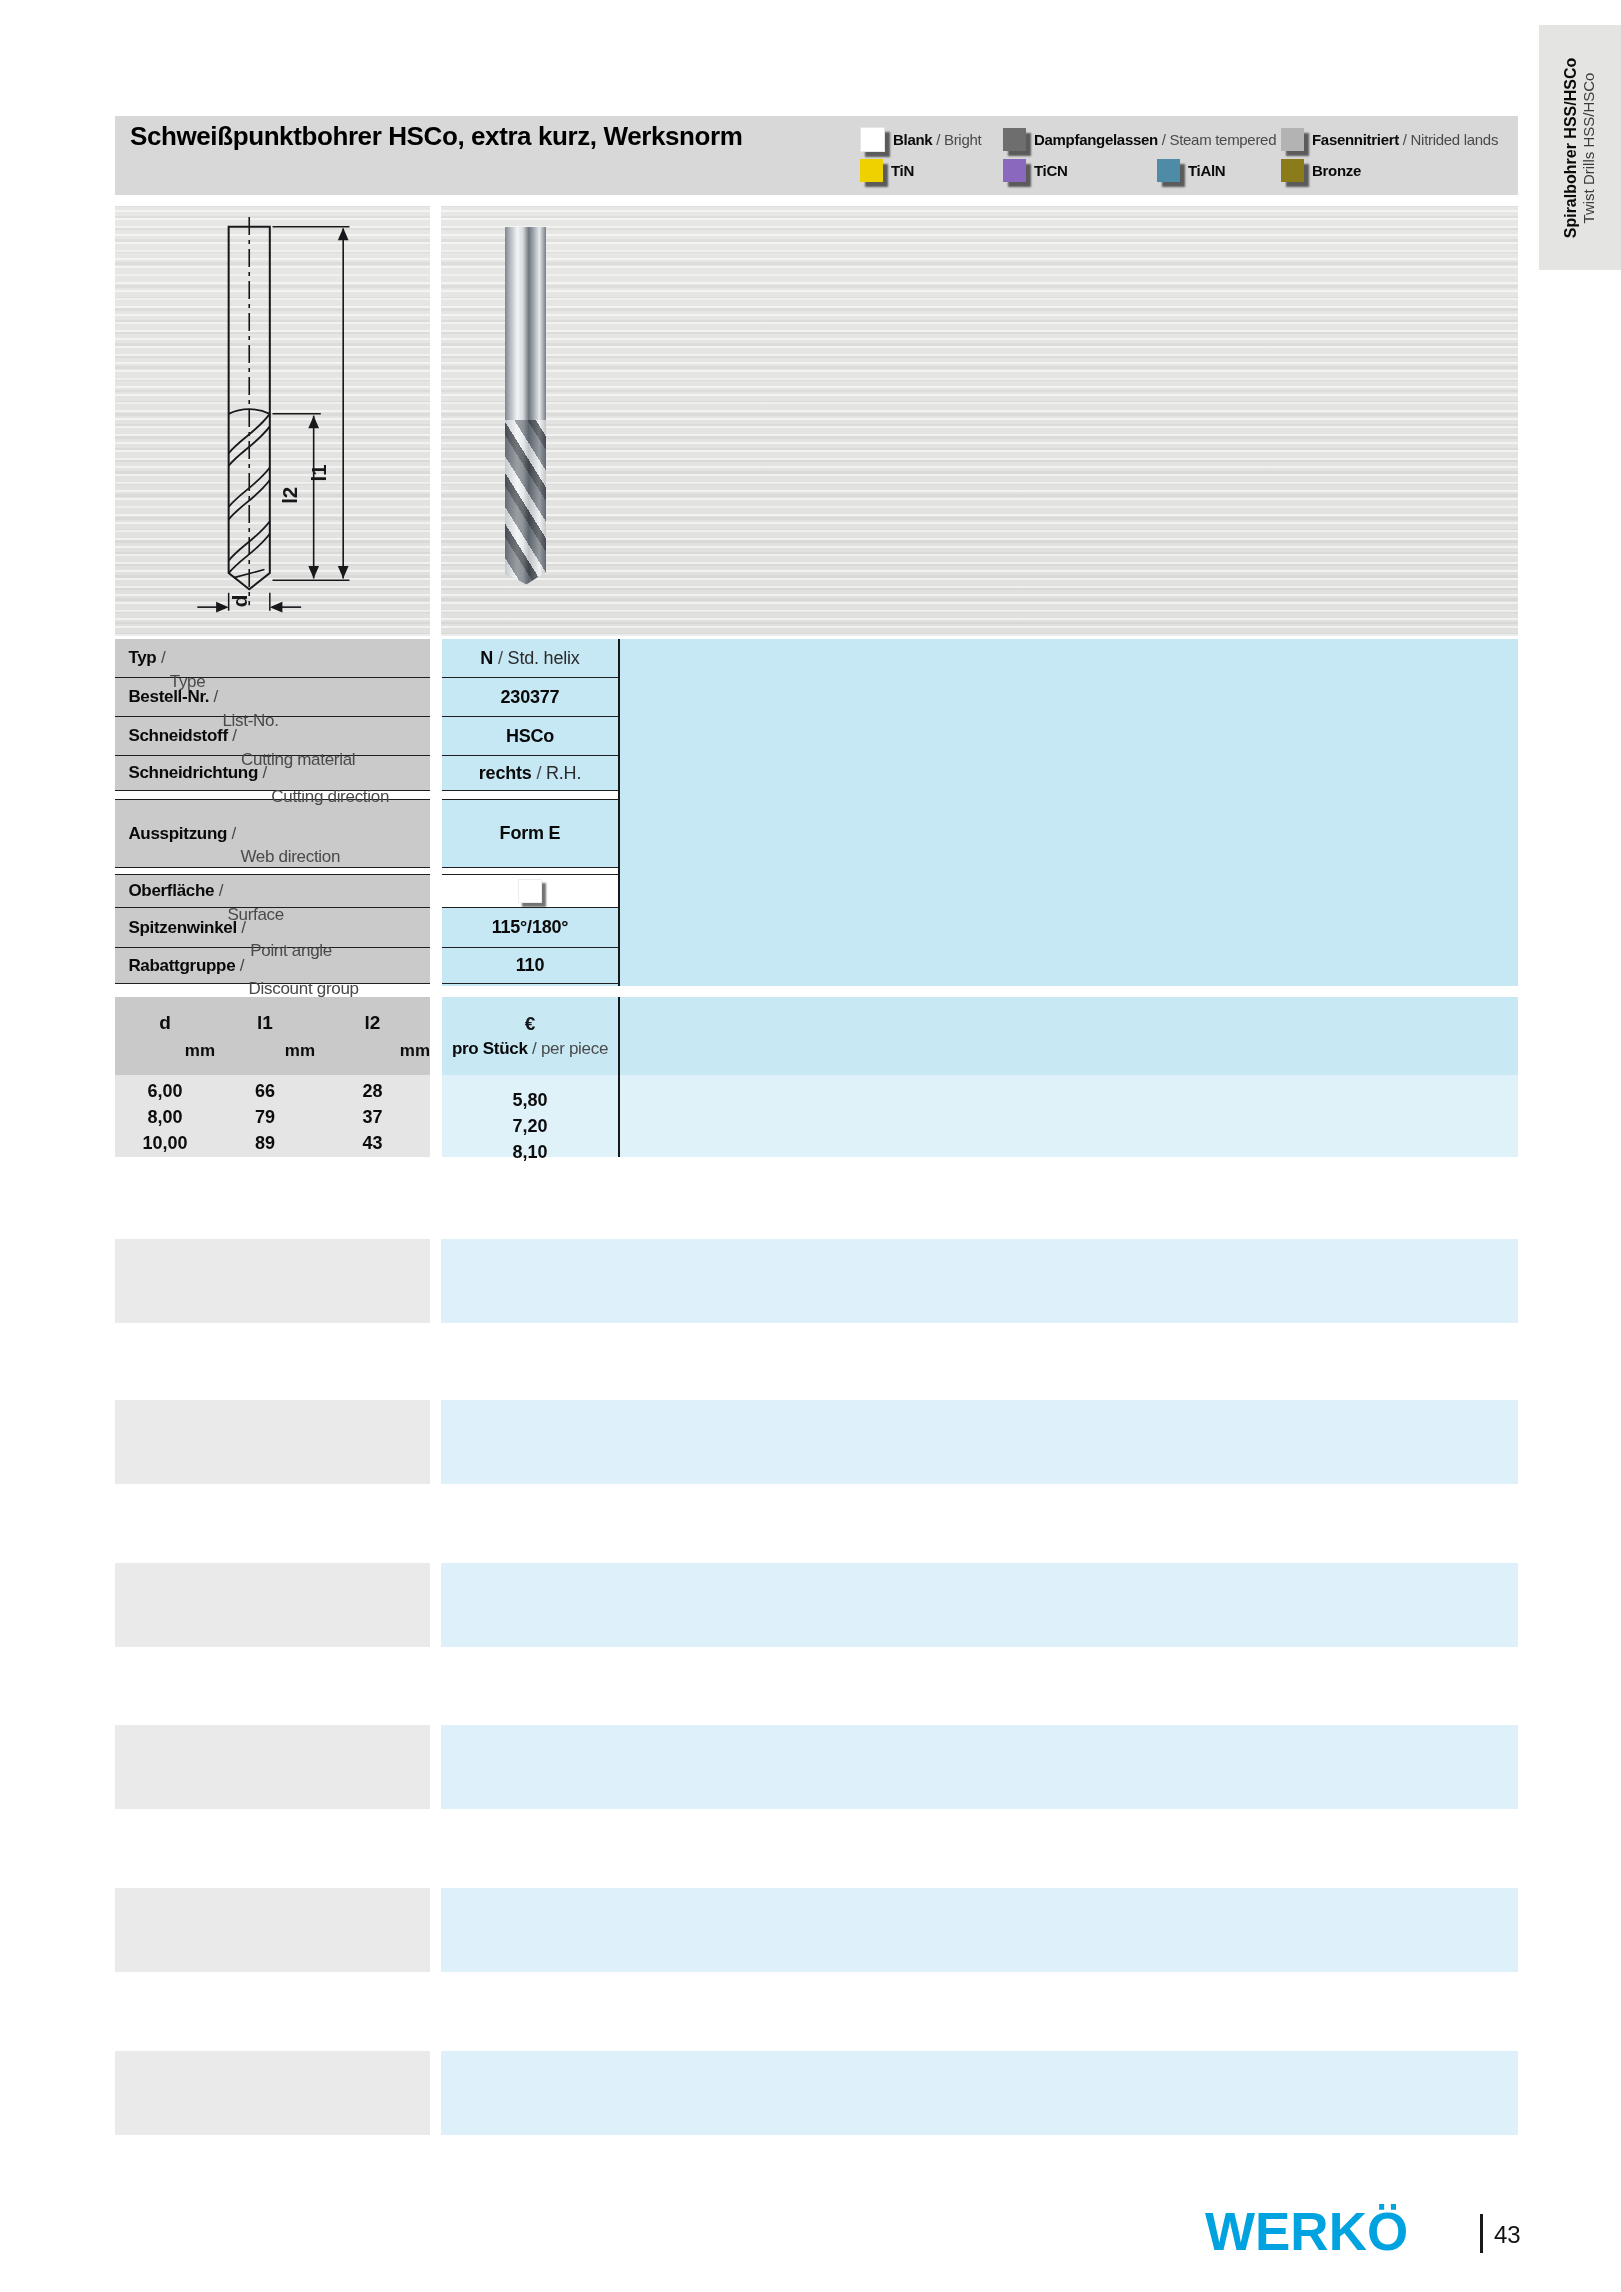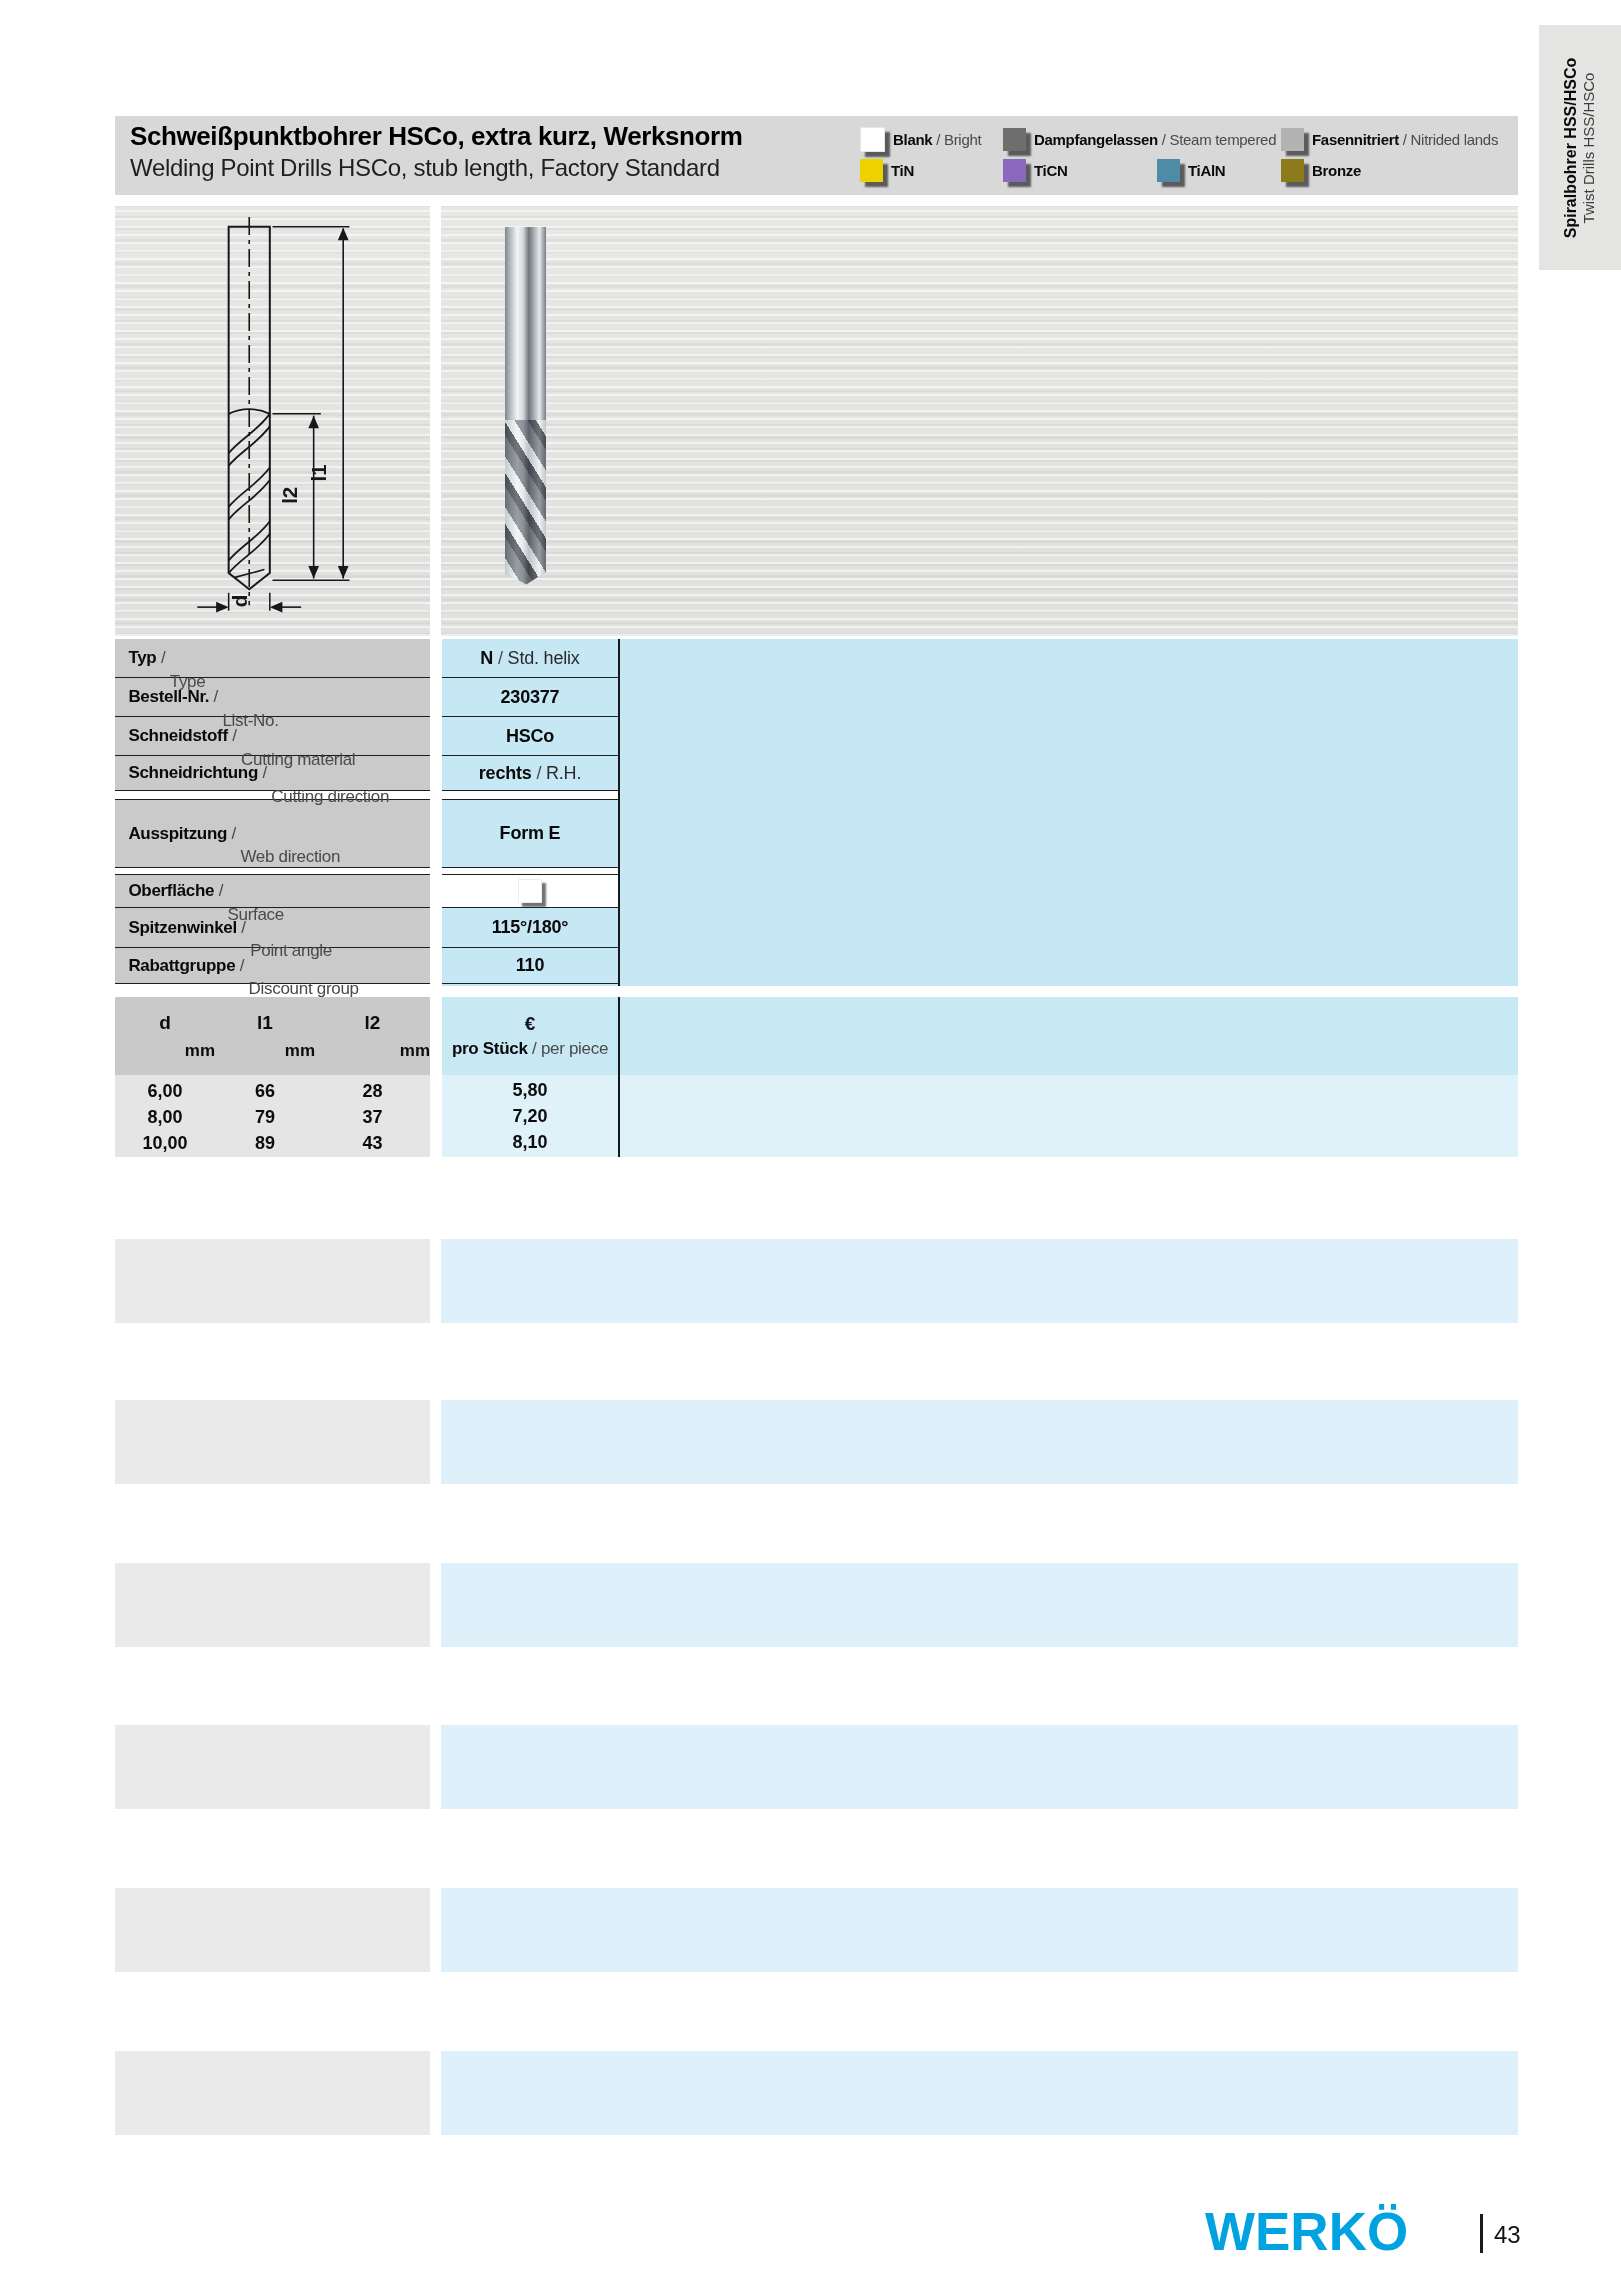--- a/index.html
+++ b/index.html
@@ -80,21 +80,21 @@
   .dim-head-unit{font-size:17px;text-align:right;}
   .dim-band-head{position:absolute;left:442px;top:997px;width:1076px;height:78px;background:#c8e8f4;}
   .price-head{position:absolute;left:442px;top:997px;width:176px;height:78px;
         display:flex;flex-direction:column;align-items:center;justify-content:center;line-height:1.45;}
   .price-cur{font-weight:bold;font-size:19px;}
   .price-sub{font-size:17px;letter-spacing:-0.3px;white-space:nowrap;}
   .dim-band-data{position:absolute;left:442px;top:1075px;width:1076px;height:82px;background:#dff1f9;}
   .dim-label-data{position:absolute;left:115px;top:1075px;width:315px;height:82px;background:#e5e5e5;padding-top:2.7px;box-sizing:border-box;}
   .dim-row{display:grid;grid-template-columns:1fr 1fr 1.15fr;text-align:center;
         font-size:18px;font-weight:bold;line-height:26px;color:#0c0c0c;}
-  .price-data{position:absolute;left:442px;top:1075px;width:176px;height:82px;padding-top:2px;box-sizing:border-box;}
+  .price-data{position:absolute;left:442px;top:1075px;width:176px;height:82px;padding-top:12px;box-sizing:border-box;}
   .price-val{text-align:center;font-size:18px;font-weight:bold;line-height:26px;color:#0c0c0c;}
   .dim-vline{position:absolute;left:618px;top:997px;width:1.8px;height:160px;background:#16181a;}
 
   
   .ph-gray{position:absolute;left:115px;width:315px;height:84px;background:#eaeaea;}
   .ph-blue{position:absolute;left:441px;width:1077px;height:84px;background:#def0f9;}
 
   
   .brand{position:absolute;left:1205px;top:2201px;font-size:53px;font-weight:bold;letter-spacing:0px;}
   .footer-divider{position:absolute;left:1480px;top:2214px;width:2.7px;height:39px;background:#1a1a1a;}
@@ -108,21 +108,20 @@
   <div class="side-tab">
     <div class="side-tab-inner">
       <div class="tab-de">Spiralbohrer HSS/HSCo</div>
       <div class="tab-en">Twist Drills HSS/HSCo</div>
     </div>
   </div>
 
   <div class="header-bar">
     <div class="titles">
       <div class="title-de">Schweißpunktbohrer HSCo, extra kurz, Werksnorm</div>
-      <div class="title-en">Welding Point Drills HSCo, stub length, Factory Standard</div>
     </div>
     <div class="legend">
       <div class="legend-item" style="grid-row:1;grid-column:1">
         <span class="swatch white" style="background-color: rgb(255, 255, 255);"></span>
         <span class="legend-label"><span class="de-b">Blank</span><span class="sep"> / </span><span class="en-l">Bright</span></span>
       </div>
       <div class="legend-item li-r1c2" style="grid-row:1">
         <span class="swatch" style="background-color: rgb(110, 110, 110);"></span>
         <span class="legend-label"><span class="de-b">Dampfangelassen</span><span class="sep"> / </span><span class="en-l">Steam tempered</span></span>
       </div>

